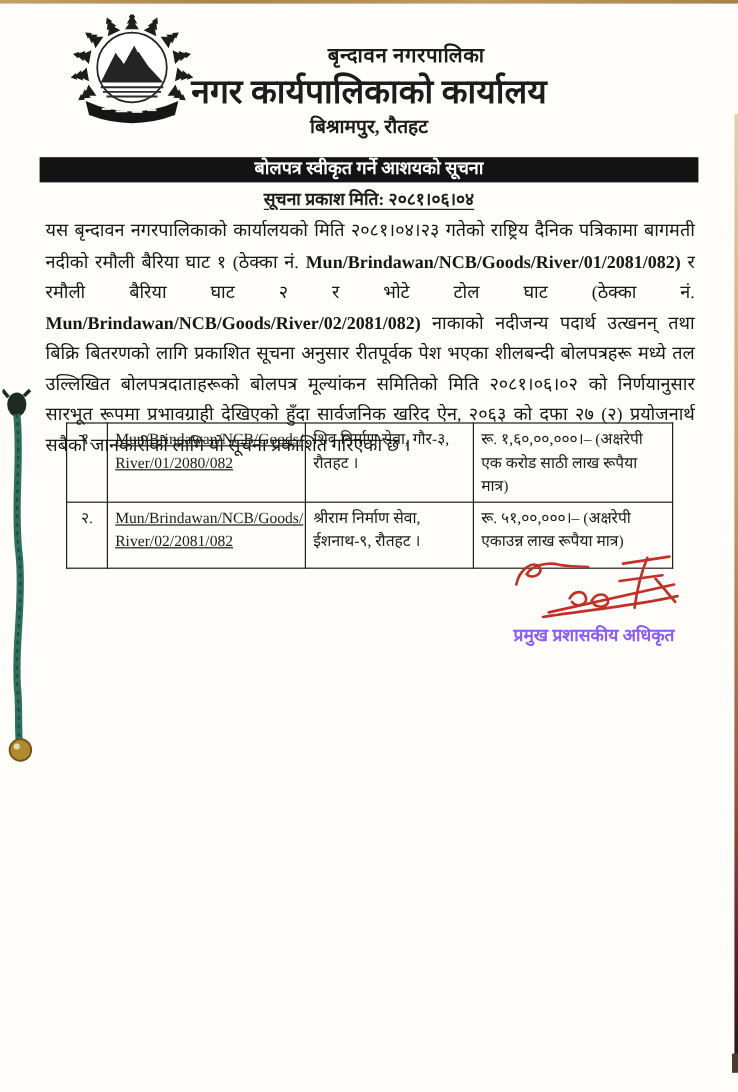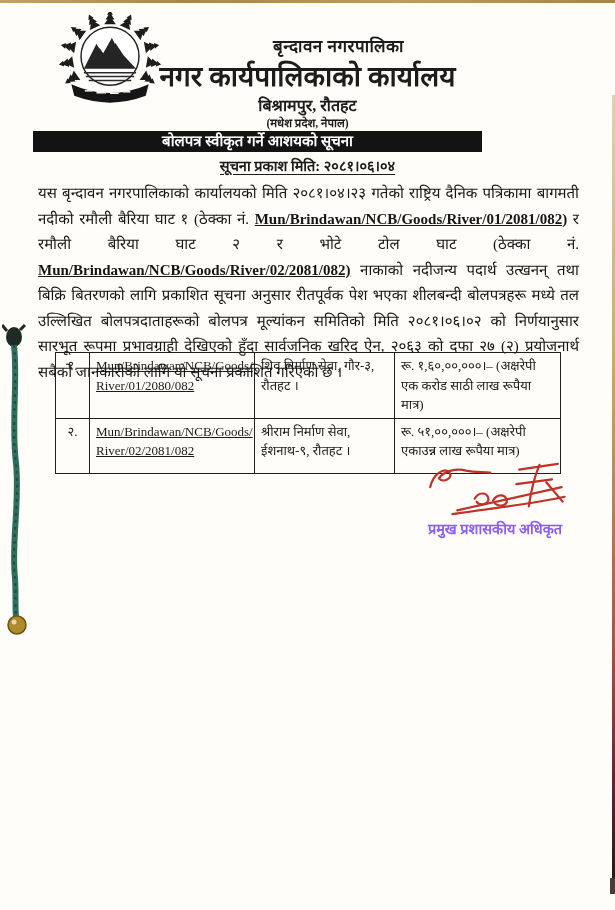--- a/index.html
+++ b/index.html
@@ -17,28 +17,28 @@
     background:linear-gradient(90deg,#c5a06a,#ab8448 30%,#c09a5e 65%,#a9824a);}
   .edge-right{position:absolute;right:0;top:95px;width:3px;height:785px;
     background:linear-gradient(#e3d2ae,#c9a770 35%,#9c5a44 70%,#5f2430 88%,#2a161b);}
   .corner-mark{position:absolute;right:0;bottom:16px;width:5px;height:16px;background:#4a3a33;}
   
   .hdr{position:absolute;left:0;width:615px;text-align:center;}
   .org{top:34px;font-size:17px;font-weight:bold;letter-spacing:.5px;margin-left:31px;}
   .office{top:56px;font-size:28px;font-weight:bold;}
   .place{top:94px;font-size:16px;font-weight:bold;}
   .prov{top:115px;font-size:11.5px;font-weight:bold;}
-  .bar{position:absolute;top:131px;left:33px;width:449px;height:21px;background:#131313;
+  .bar{position:absolute;top:131px;left:33px;width:549px;height:21px;background:#131313;
     color:#fff;text-align:center;font-size:15px;font-weight:bold;line-height:21px;}
   .pubdate{position:absolute;top:155px;left:0;width:615px;text-align:center;
     font-size:14.5px;font-weight:bold;text-decoration:underline;text-underline-offset:3px;font-family:Liberation Serif, serif;}
   
   .para{position:absolute;top:181px;left:38px;width:541px;
     font-size:15px;line-height:25.5px;text-align:justify;color:#161616;}
-  .para .latin{font-weight:bold;font-family:"Liberation Serif",serif;text-decoration:underline;}
+  .para .latin{font-weight:bold;font-family:"Liberation Serif",serif;}
   
   table.notice{position:absolute;top:352px;left:55px;width:505px;
     border-collapse:collapse;table-layout:fixed;}
   table.notice col.c1{width:34px;} table.notice col.c2{width:165px;}
   table.notice col.c3{width:140px;} table.notice col.c4{width:166px;}
   table.notice th,table.notice td{border:1.5px solid #1f1f1f;}
   table.notice th{font-size:14px;font-weight:bold;padding:2px 3px;height:20px;background:#fdfcf8;}
   table.notice td{font-size:13px;padding:3px 6px;vertical-align:top;line-height:1.5;}
   td.sn{text-align:center;}
   td.bidder-mid{vertical-align:middle;}
@@ -87,21 +87,20 @@
       <rect x="34" y="80" width="8" height="1.6"></rect>
       <rect x="46" y="82" width="10" height="1.6"></rect>
       <rect x="60" y="82.5" width="9" height="1.6"></rect>
       <rect x="73" y="81" width="8" height="1.6"></rect>
     </g>
   </svg>
 
   <div class="hdr org">बृन्दावन नगरपालिका</div>
   <div class="hdr office">नगर कार्यपालिकाको कार्यालय</div>
   <div class="hdr place">बिश्रामपुर, रौतहट</div>
-  <div class="hdr prov">(मधेश प्रदेश, नेपाल)</div>
 
   <div class="bar">
     <span>बोलपत्र स्वीकृत गर्ने आशयको सूचना</span>
   </div>
 
   <div class="pubdate">सूचना प्रकाश मिति: २०८१।०६।०४</div>
 
   <div class="para">
     <span>यस बृन्दावन नगरपालिकाको कार्यालयको मिति २०८१।०४।२३ गतेको राष्ट्रिय दैनिक पत्रिकामा बागमती नदीको रमौली बैरिया घाट १ (ठेक्का नं. </span><span class="latin">Mun/Brindawan/NCB/Goods/River/01/2081/082)</span><span> र रमौली बैरिया घाट २ र भोटे टोल घाट (ठेक्का नं. </span><span class="latin">Mun/Brindawan/NCB/Goods/River/02/2081/082)</span><span> नाकाको नदीजन्य पदार्थ उत्खनन् तथा बिक्रि बितरणको लागि प्रकाशित सूचना अनुसार रीतपूर्वक पेश भएका शीलबन्दी बोलपत्रहरू मध्ये तल उल्लिखित बोलपत्रदाताहरूको बोलपत्र मूल्यांकन समितिको मिति २०८१।०६।०२ को निर्णयानुसार सारभूत रूपमा प्रभावग्राही देखिएको हुँदा सार्वजनिक खरिद ऐन, २०६३ को दफा २७ (२) प्रयोजनार्थ सबैको जानकारीको लागि यो सूचना प्रकाशित गरिएको छ ।</span>
   </div>

